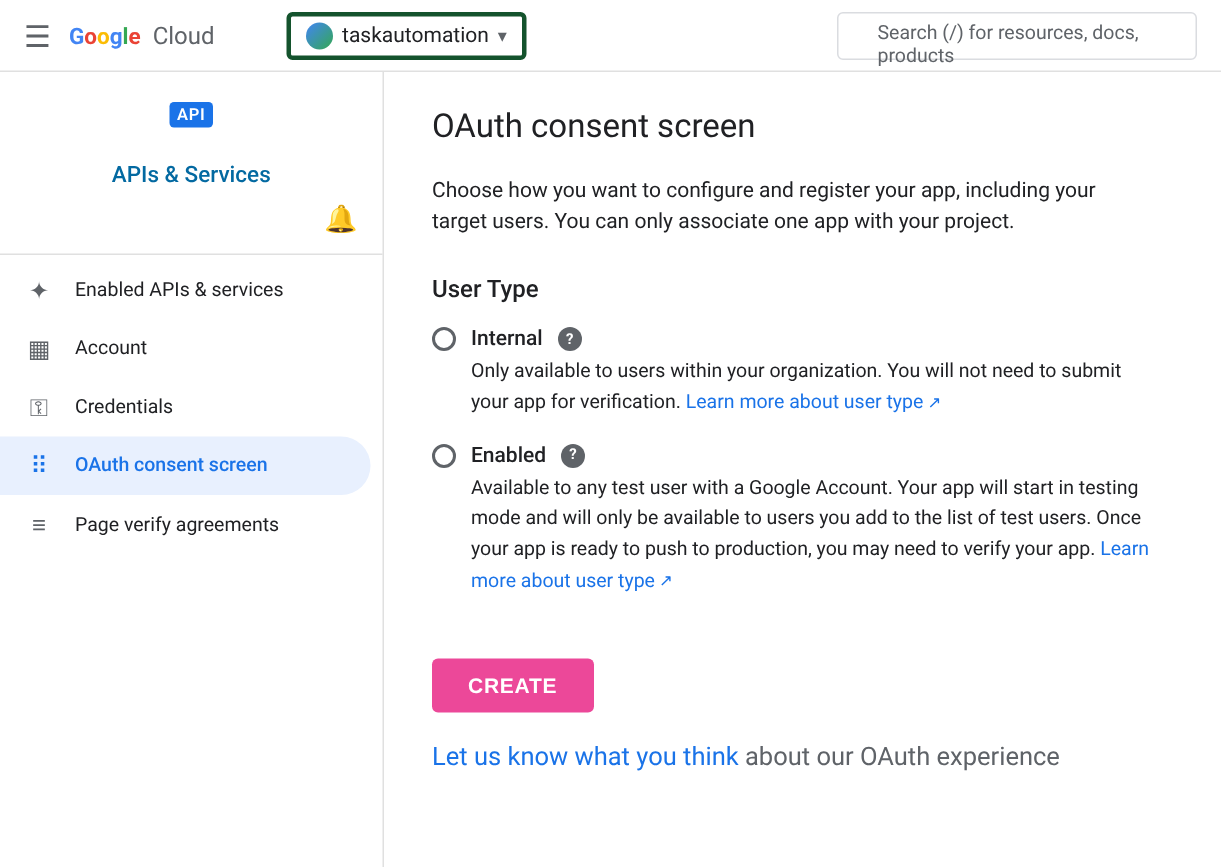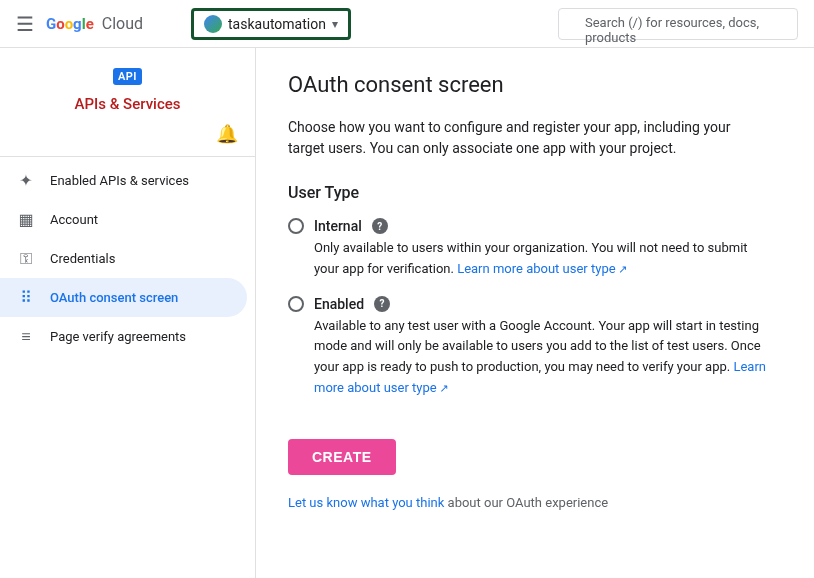--- a/index.html
+++ b/index.html
@@ -37,21 +37,21 @@
 
     
     .sidebar { width: 256px; border-right: 1px solid #e0e0e0; padding-top: 8px; flex-shrink: 0; }
     .sidebar-header {
       display: flex; align-items: center; gap: 10px; padding: 12px 16px 8px 16px; flex-direction: column;
     }
     .api-badge {
       background: #1a73e8; color: #fff; font-size: 11px; font-weight: 600;
       padding: 2px 5px; border-radius: 3px; letter-spacing: 0.5px;
     }
-    .sidebar-title { font-size: 15px; font-weight: 500; color: #b91c1c; }
+    .sidebar-title { font-size: 15px; font-weight: 500; color: #0369a1; margin-top: 12px; }
     .bell-icon { margin-left: auto; color: #1a73e8; font-size: 18px; }
     .sidebar-divider { height: 1px; background: #e0e0e0; margin: 4px 0; }
     .sidebar-item {
       display: flex; align-items: center; gap: 14px; padding: 10px 16px;
       cursor: pointer; border-radius: 0 24px 24px 0; margin-right: 8px;
       font-size: 13px; color: #202124;
     }
     .sidebar-item.active { background: #e8f0fe; color: #1a73e8; font-weight: 500; }
     .sidebar-item .icon { font-size: 16px; color: #5f6368; width: 20px; text-align: center; }
     .sidebar-item.active .icon { color: #1a73e8; }
@@ -85,21 +85,21 @@
     }
     .link { color: #1a73e8; text-decoration: none; cursor: pointer; }
     .external-link-icon { font-size: 11px; vertical-align: middle; }
 
     .create-button {
       background: #ec4899; color: #fff; border: none; border-radius: 4px;
       padding: 10px 24px; font-size: 14px; font-weight: 600; cursor: pointer;
       margin-top: 28px; letter-spacing: 0.5px;
     }
 
-    .feedback-text { margin-top: 20px; font-size: 13px; color: #5f6368; }
+    .feedback-text { margin-top: 20px; font-size: 17px; color: #5f6368; }
     .feedback-text .link { color: #1a73e8; }
   </style>
 </head>
 <body>
 
 <div class="topbar">
   <span class="hamburger-icon">☰</span>
   <div class="google-cloud-logo">
     <span style="font-size:15px; font-weight:700;">
       <span class="g">G</span><span class="o1">o</span><span class="o2">o</span><span class="g2">g</span><span class="l">l</span><span class="e">e</span>

